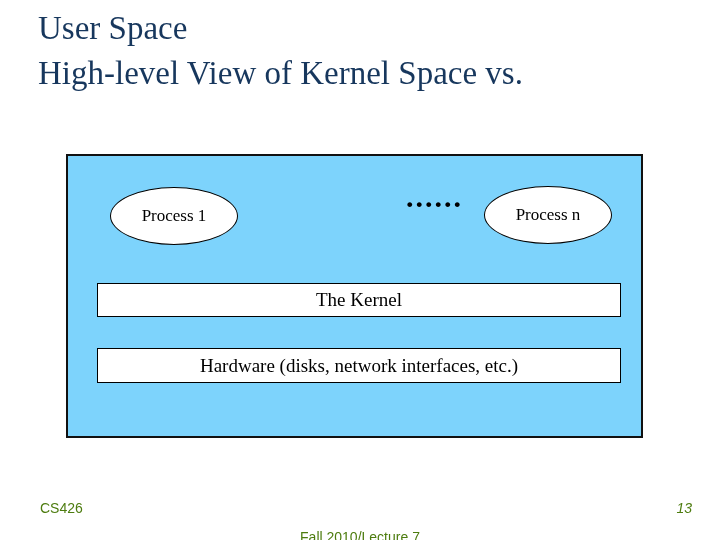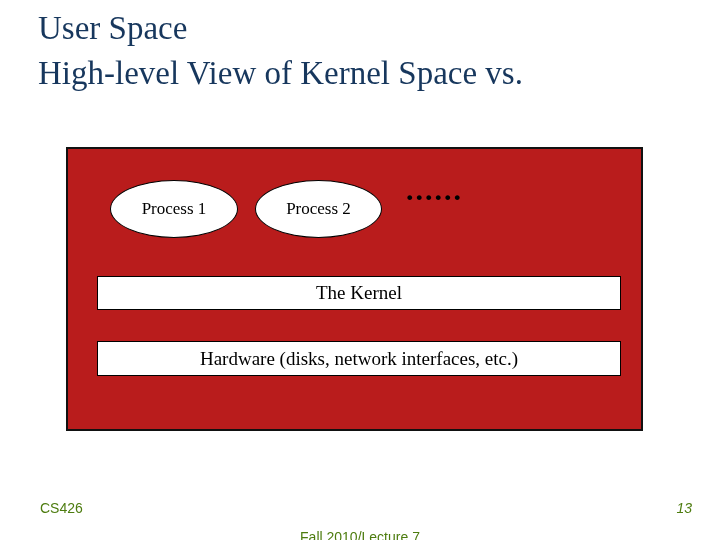--- a/index.html
+++ b/index.html
@@ -21,24 +21,24 @@
     font-size: 33px;
     line-height: 45px;
     font-weight: normal;
     margin: 0;
   }
   .slide-title span { display: block; }
 
   
   .diagram-box {
     position: absolute;
-    left: 66px; top: 147px;
+    left: 66px; top: 154px;
     width: 577px; height: 284px;
     box-sizing: border-box;
-    background: #b91c1c;
+    background: #7dd3fc;
     border: 2px solid #111111;
   }
 
   
   .process-ellipse {
     position: absolute;
     box-sizing: border-box;
     background: #ffffff;
     border: 1.5px solid #000000;
     border-radius: 50%;
@@ -100,26 +100,26 @@
   <span>User Space</span>
   <span>High-level View of Kernel Space vs.</span>
 </h1>
 
 <div class="diagram-box">
 
   <div class="process-ellipse ellipse-1">
     <span>Process 1</span>
   </div>
 
-  <div class="process-ellipse ellipse-2">
-    <span>Process 2</span>
-  </div>
 
   <span class="dots">......</span>
 
+  <div class="process-ellipse ellipse-n">
+    <span>Process n</span>
+  </div>
 
   <div class="layer-bar hardware-bar">
     <span>Hardware (disks, network interfaces, etc.)</span>
   </div>
 
   <div class="layer-bar kernel-bar">
     <span>The Kernel</span>
   </div>
 
 </div>

